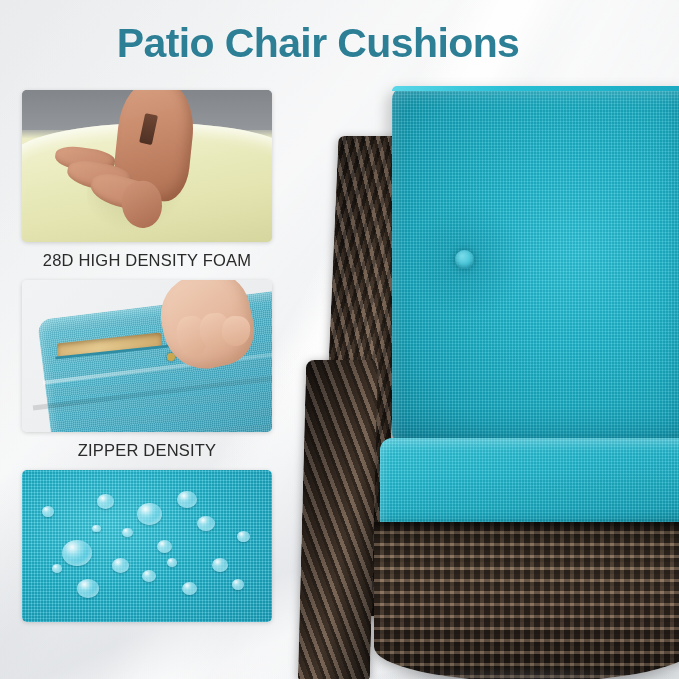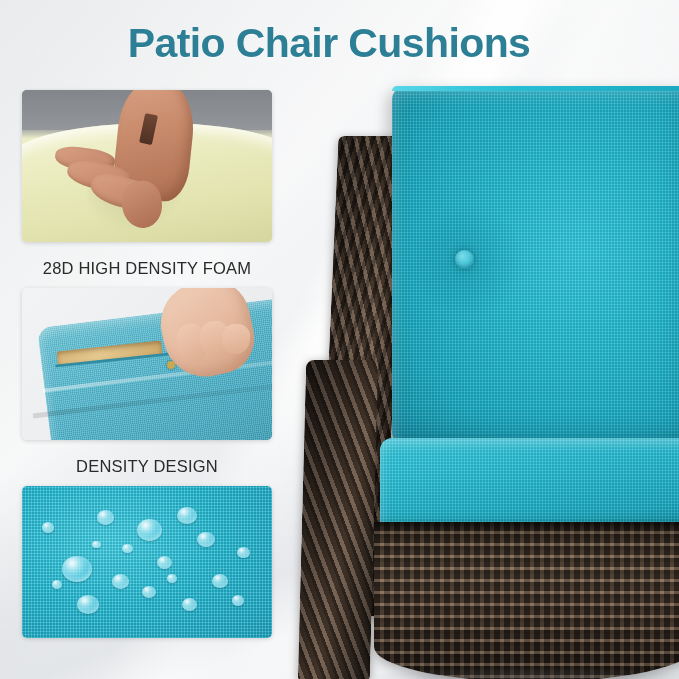--- a/index.html
+++ b/index.html
@@ -38,39 +38,39 @@
   .sheen.c{
     left:-260px; top:430px; width:820px; height:420px;
     transform:rotate(-23deg);
     background:linear-gradient(180deg, rgba(190,196,203,0) 0%, rgba(186,192,200,.55) 48%,
                                rgba(208,213,219,.15) 62%, rgba(255,255,255,0) 100%);
     opacity:.55;
   }
 
   
   #title{
-    position:absolute; left:12px; top:20px; width:634px;
+    position:absolute; left:1px; top:20px; width:634px;
     text-align:center; font-size:41px; font-weight:bold;
     letter-spacing:-0.6px; color:#2d7f96;
     text-shadow:0 1px 0 rgba(255,255,255,.6);
     z-index:6;
   }
 
   
   #features{
     position:absolute; left:22px; top:90px; width:250px; z-index:5;
   }
   .feature{ margin-bottom:10px; }
   .thumb{
     position:relative; width:250px; height:152px; border-radius:5px;
     overflow:hidden; box-shadow:0 1px 4px rgba(0,0,0,.16);
   }
   .caption{
     text-align:center; font-size:16.5px; color:#2a2a2a;
-    letter-spacing:.2px; padding-top:17px; white-space:nowrap;
+    letter-spacing:.2px; padding-top:9px; white-space:nowrap;
   }
 
   
   .foam{ background:linear-gradient(180deg,#8e9296 0%,#8a8e93 24%,#a8aaa8 26%,#ecedc6 32%,#e9eabd 64%,#d8d9a2 100%); }
   .foam .wall{ position:absolute; left:0; top:0; width:100%; height:26%;
     background:linear-gradient(180deg,#82868b,#93979b); }
   .foam .slab{ position:absolute; left:-4%; top:22%; width:112%; height:86%;
     border-radius:52% 48% 8% 8% / 26% 24% 4% 4%;
     background:linear-gradient(170deg,#f4f5d6 0%,#ecedc2 28%,#e3e4b0 60%,#d2d39a 100%);
     box-shadow:inset 0 6px 14px rgba(255,255,255,.8); }
@@ -234,21 +234,21 @@
         <div class="open"></div>
         <div class="zline"></div>
         <div class="pull"></div>
         <div class="seam"></div>
         <div class="seam2"></div>
         <div class="hand2"></div>
         <div class="fg fg1"></div>
         <div class="fg fg2"></div>
         <div class="fg fg3"></div>
       </div>
-      <div class="caption">DENSITY DESIGN</div>
+      <div class="caption">ZIPPER DENSITY</div>
     </div>
 
     <div class="feature">
       <div class="thumb drops" id="dropsThumb">
           <div class="d" style="left: 16%; top: 46%; width: 30px; height: 25.8px;"></div>
           <div class="d" style="left: 30%; top: 16%; width: 17px; height: 14.62px;"></div>
           <div class="d" style="left: 46%; top: 22%; width: 25px; height: 21.5px;"></div>
           <div class="d" style="left: 54%; top: 46%; width: 15px; height: 12.9px;"></div>
           <div class="d" style="left: 62%; top: 14%; width: 20px; height: 17.2px;"></div>
           <div class="d" style="left: 70%; top: 30%; width: 18px; height: 15.48px;"></div>

